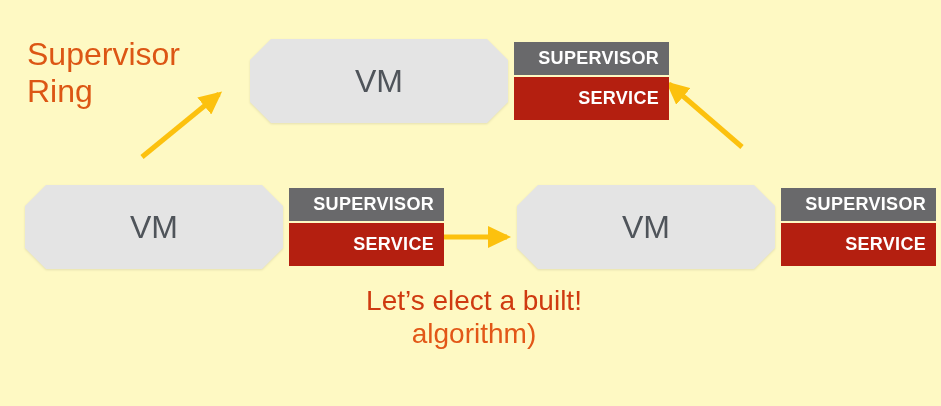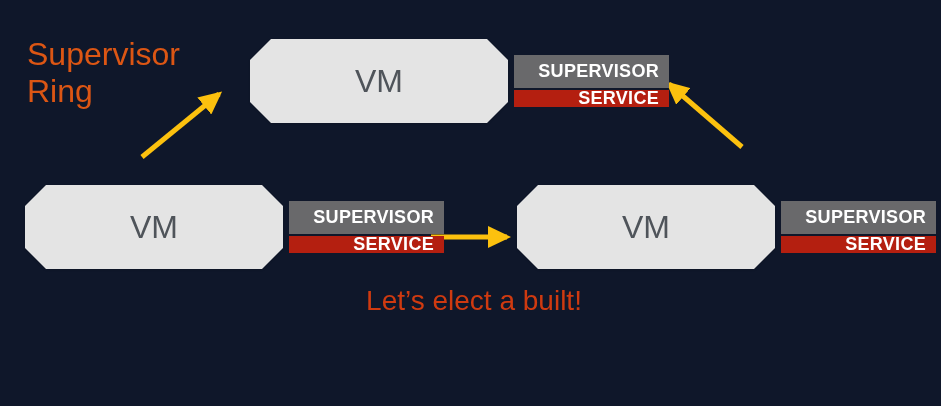--- a/index.html
+++ b/index.html
@@ -4,21 +4,21 @@
 <style>
   html, body { margin: 0; padding: 0; }
   body {
     font-family: "Liberation Sans", sans-serif;
     background: #ffffff;
   }
   #canvas {
     position: relative;
     width: 941px;
     height: 406px;
-    background: #0f172a;
+    background: #fef9c3;
     overflow: hidden;
   }
 
   
   .diagram-title {
     position: absolute;
     left: 27px;
     top: 36px;
     width: 190px;
     font-size: 32px;
@@ -66,21 +66,21 @@
     align-items: center;
     justify-content: flex-end;
     padding-right: 10px;
     color: #ffffff;
     font-weight: bold;
     font-size: 18px;
     letter-spacing: 0.3px;
     white-space: nowrap;
   }
   .badge-supervisor { background: #69696b; height: 33px; }
-  .badge-service    { background: #b41f10; height: 17px; text-align: center; }
+  .badge-service    { background: #b41f10; height: 43px; text-align: center; }
 
   
   .caption {
     position: absolute;
     left: 274px;
     top: 284px;
     width: 400px;
     text-align: center;
     font-size: 28px;
     line-height: 33px;
@@ -151,15 +151,16 @@
       </div>
     </div>
     <div class="badges">
       <div class="badge badge-supervisor">SUPERVISOR</div>
       <div class="badge badge-service">SERVICE</div>
     </div>
   </div>
 
   <div class="caption">
     <div class="caption-line1">Let’s elect a built!</div>
+    <div class="caption-rest">algorithm)</div>
   </div>
 
 </div>
 
 </body></html>

